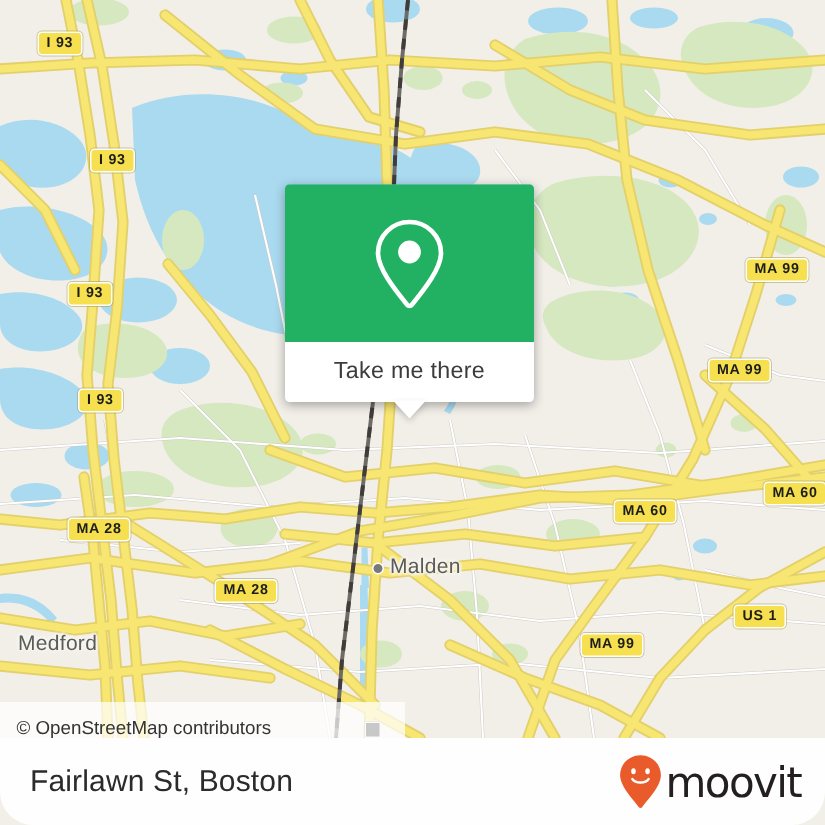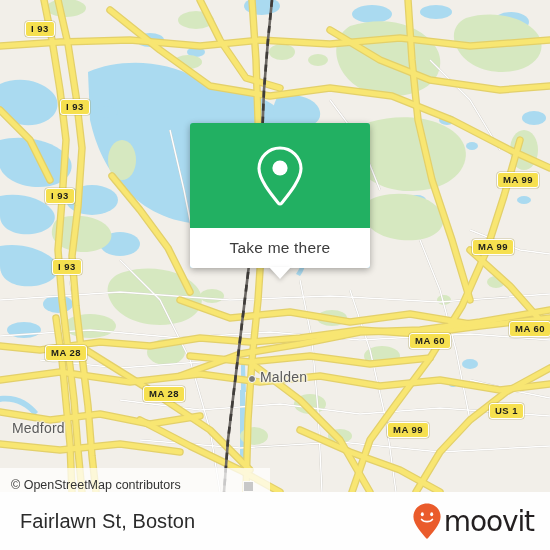--- a/index.html
+++ b/index.html
@@ -10,20 +10,21 @@
     overflow: hidden;
     font-family: "Liberation Sans", sans-serif;
     background: #f2efe9;
   }
 
   #app {
     position: relative;
     width: 550px;
     height: 550px;
     overflow: hidden;
+    border-radius: 22px;
   }
 
   
   #map-canvas {
     position: absolute;
     left: 0; top: 0;
     width: 550px;
     height: 492px;
     background: #f2efe9;
     overflow: hidden;
@@ -72,21 +73,21 @@
     width: 9px; height: 9px;
     background: #3a3a3a;
     border: 1px solid #f2efe9;
   }
 
   
   #callout {
     position: absolute;
     left: 190px;
     top: 123px;
-    width: 180px;
+    width: 166px;
     border-radius: 3px;
     box-shadow: 0 2px 7px rgba(0,0,0,.33);
     overflow: visible;
     background: #7dd3fc;
   }
   #callout-image {
     height: 105px;
     background: #22b062;
     border-radius: 3px 3px 0 0;
     display: flex;

